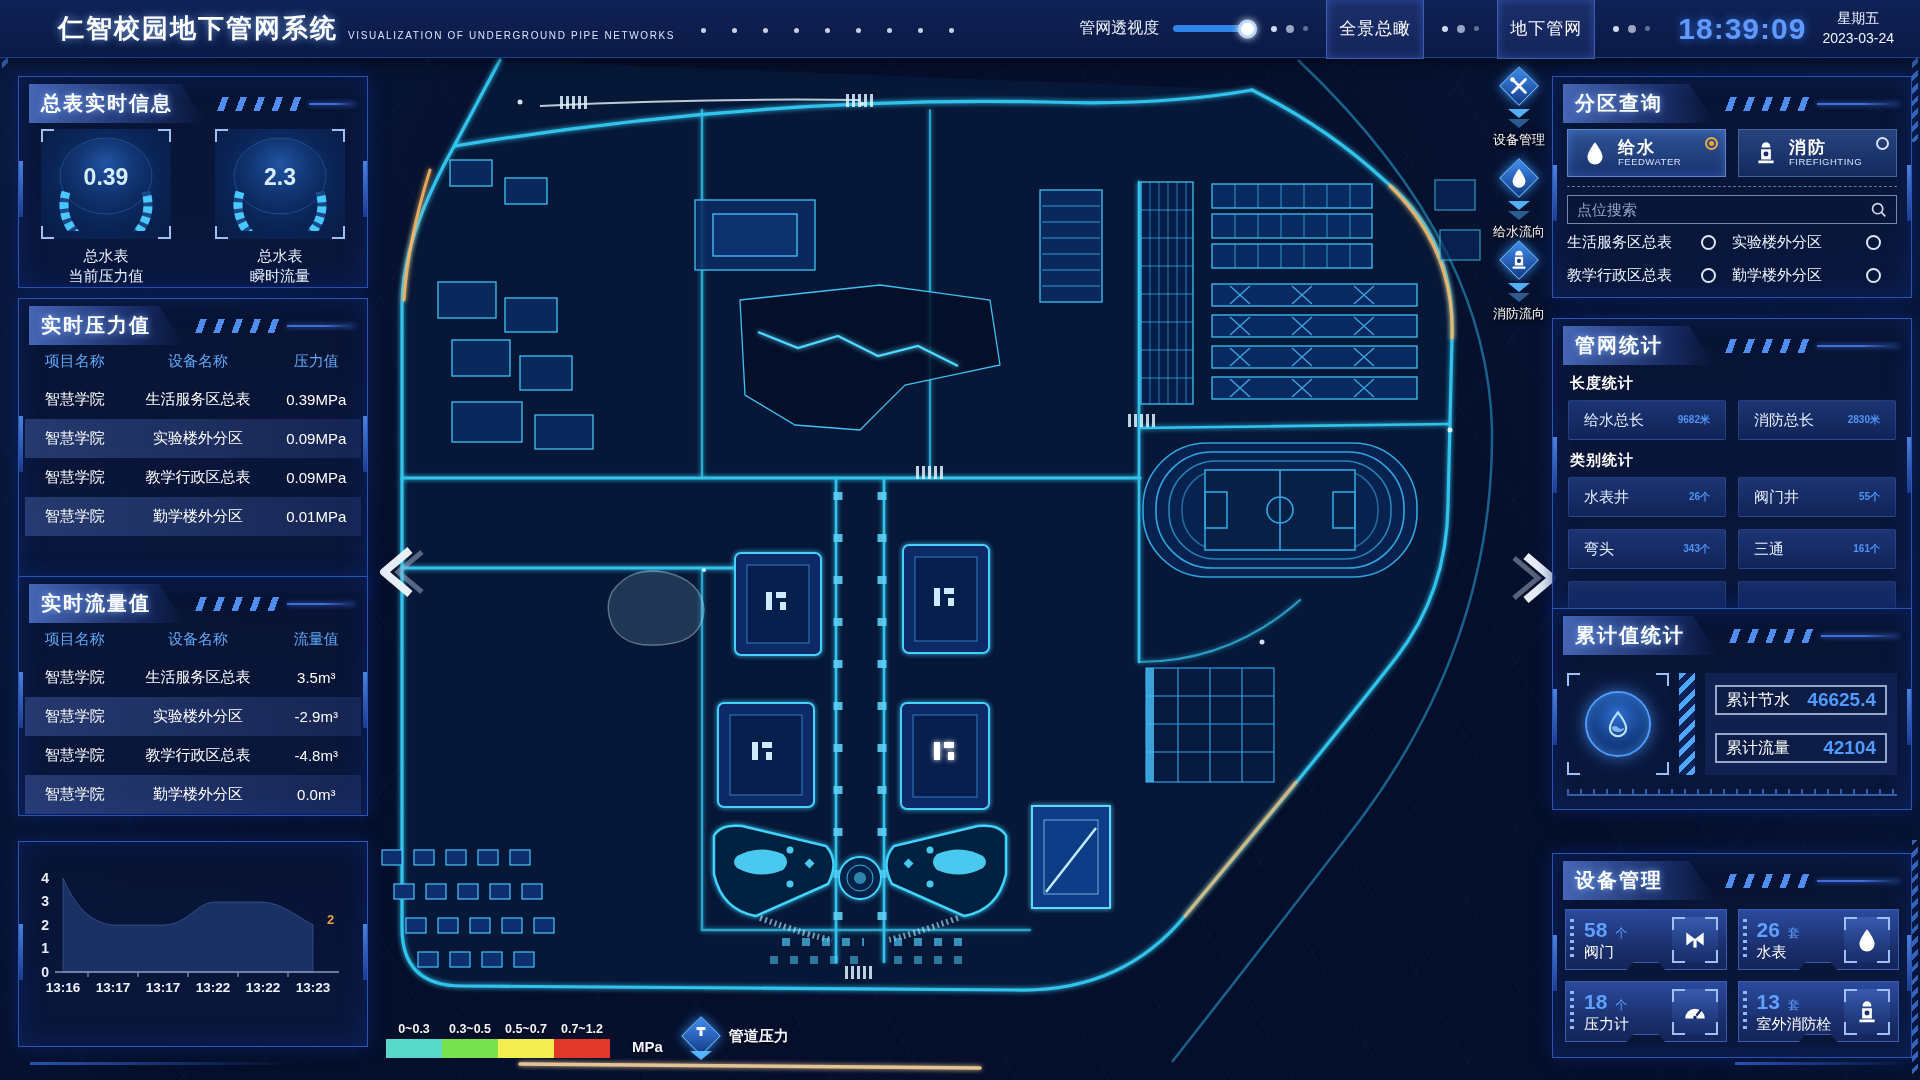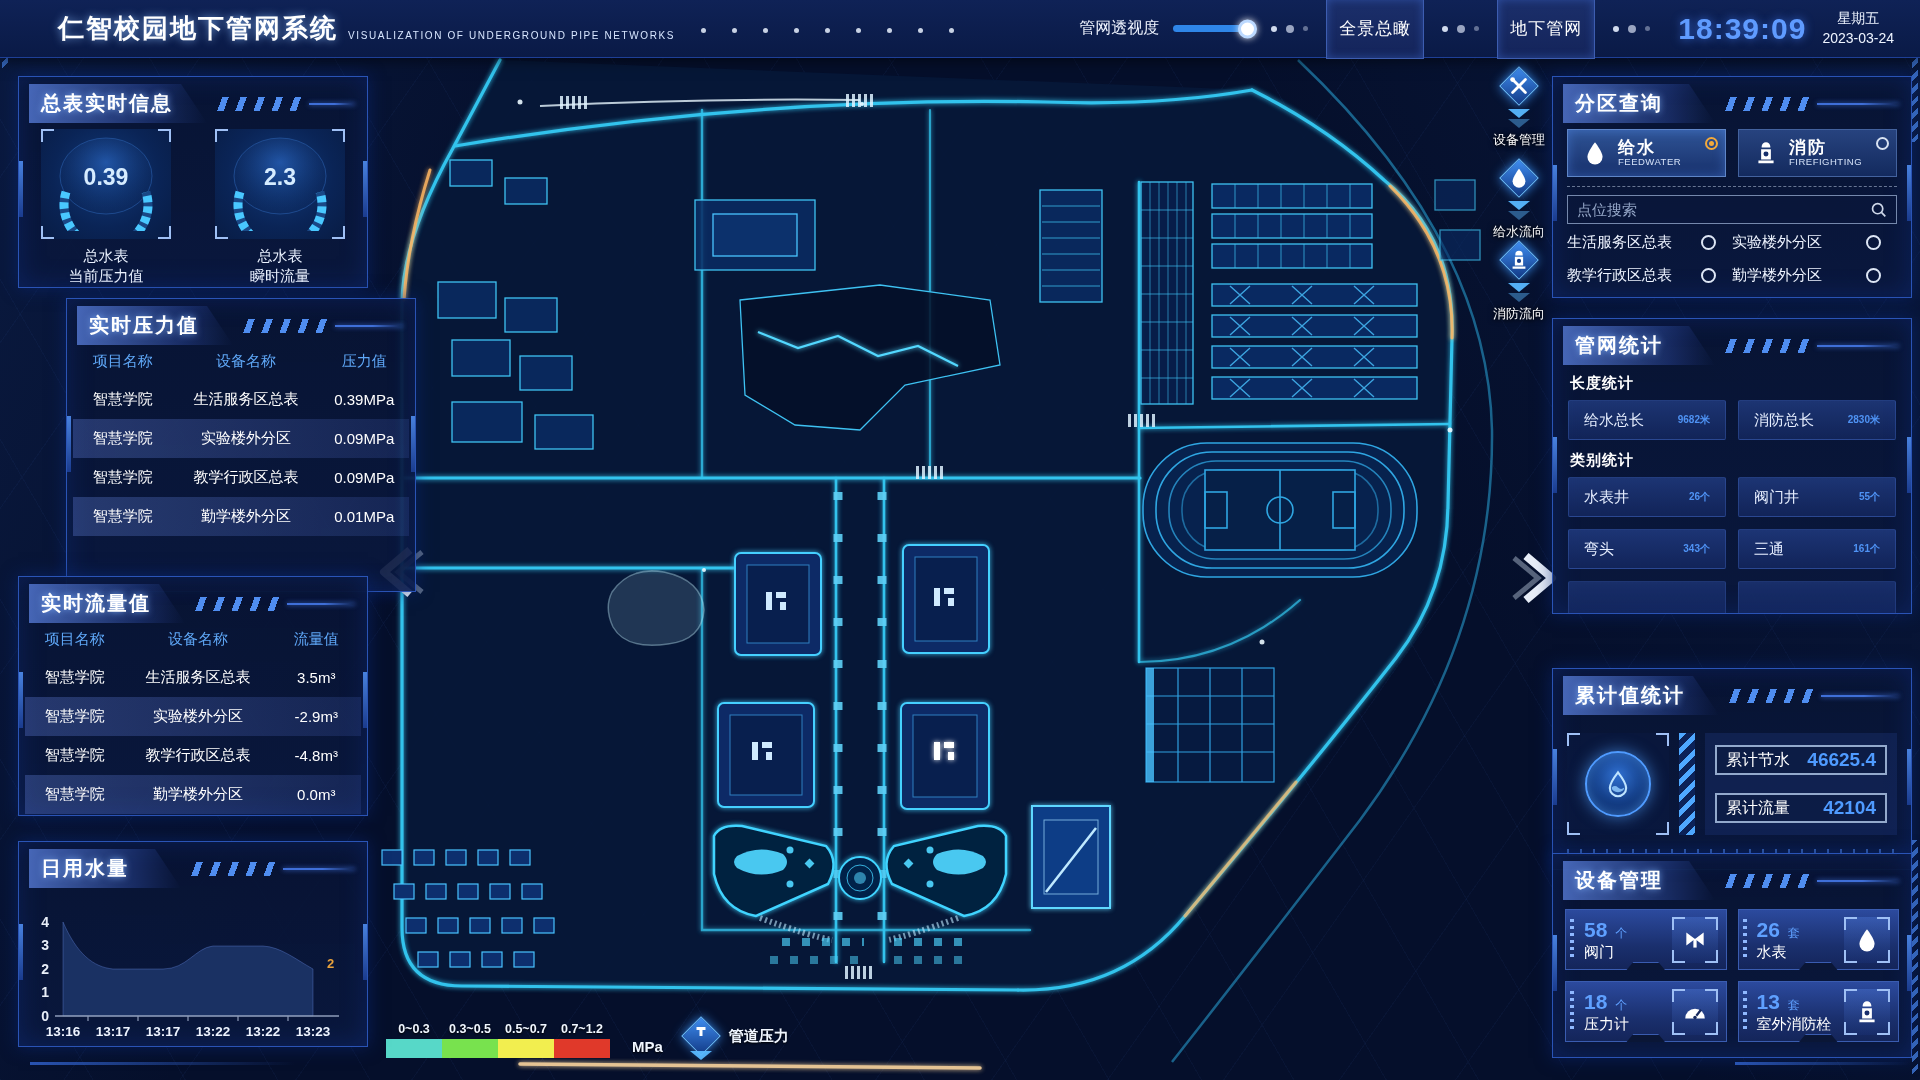--- a/index.html
+++ b/index.html
@@ -55,26 +55,26 @@
     box-shadow:0 0 16px rgba(10,40,120,.6), inset 0 0 26px rgba(20,55,150,.35);
   }
   .panel::before, .panel::after {
     content:""; position:absolute; top:40%; width:4px; height:56px;
     background:linear-gradient(180deg,#4f8df0,#1c3f96); opacity:.9;
   }
   .panel::before { left:0; } .panel::after { right:0; }
   .col-l { left:18px; width:350px; }
   .col-r { left:1552px; width:360px; }
   #panel-realtime { top:76px; height:212px; }
-  #panel-pressure { top:298px; height:294px;margin-left:48px; }
+  #panel-pressure { top:298px; height:294px; }
   #panel-flow     { top:576px; height:240px; }
   #panel-daily    { top:841px; height:206px; }
   #panel-zone     { top:76px;  height:222px; }
   #panel-net      { top:318px; height:296px; }
-  #panel-cum      { top:668px; height:202px; }
+  #panel-cum      { top:608px; height:202px; }
   #panel-dev      { top:853px; height:205px; }
 
   .panel-head { display:flex; align-items:center; margin:9px 12px 0 10px; height:35px; }
   .title-band {
     min-width:152px; padding:6px 34px 6px 12px;
     background:linear-gradient(90deg, rgba(99,140,240,.68), rgba(60,96,200,.3) 70%, rgba(60,96,200,0));
     clip-path:polygon(0 0, calc(100% - 26px) 0, 100% 100%, 0 100%);
   }
   .title-band span { color:#fff; font-size:20px; font-weight:bold; letter-spacing:2px; text-shadow:0 0 7px rgba(130,180,255,.9); white-space:nowrap; }
   .slashes { width:84px; height:14px; margin-left:10px; flex:0 0 auto;
@@ -566,25 +566,20 @@
     <div class="tbl-row alt">
         <span class="tc1">智慧学院</span>
         <span class="tc2">勤学楼外分区</span>
         <span class="tc3">0.0m³</span>
       </div>
     <div class="tbl-row"></div>
   </div>
 </div>
 
 <div class="panel col-l" id="panel-daily">
-  <div class="panel-head">
-    <div class="title-band"><span>日用水量</span></div>
-    <div class="slashes"></div>
-    <div class="head-line"></div>
-  </div>
   <div class="chart-wrap">
     <svg width="330" height="160" viewBox="0 0 330 160">
       <path d="M36,128 L36,34 C50,66 66,79 86,81 L136,81 C160,81 168,60 186,58 L236,58 C254,59 268,71 286,81 L286,128 Z" fill="#1d3468" fill-opacity=".9" stroke="rgba(120,160,255,.3)" stroke-width="1"></path>
       <line x1="28" y1="128" x2="312" y2="128" stroke="#8e9cb8" stroke-width="1.5"></line>
       <path d="M61,128 v5 M111,128 v5 M161,128 v5 M211,128 v5 M261,128 v5" stroke="#8e9cb8" stroke-width="1.2"></path>
       <g font-size="14" fill="#e8eef8" font-weight="bold">
         <text x="22" y="133" text-anchor="end">0</text>
         <text x="22" y="109" text-anchor="end">1</text>
         <text x="22" y="86" text-anchor="end">2</text>
         <text x="22" y="62" text-anchor="end">3</text>

